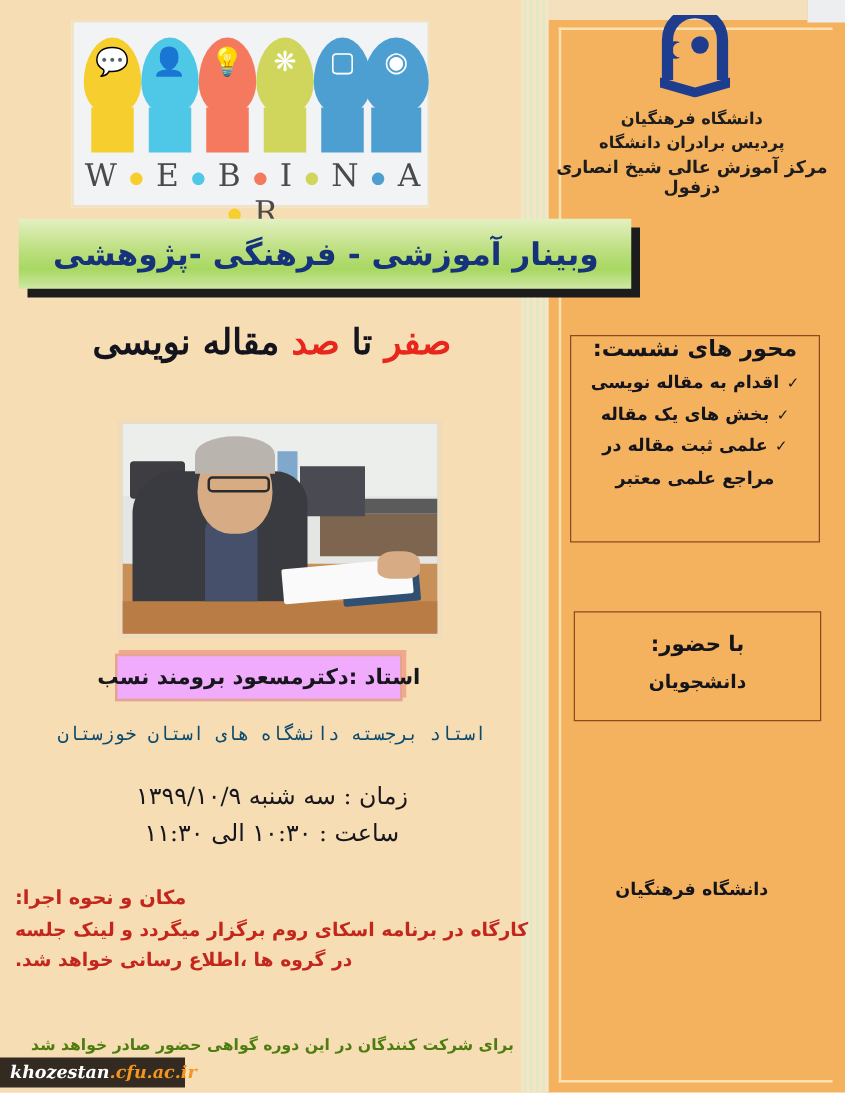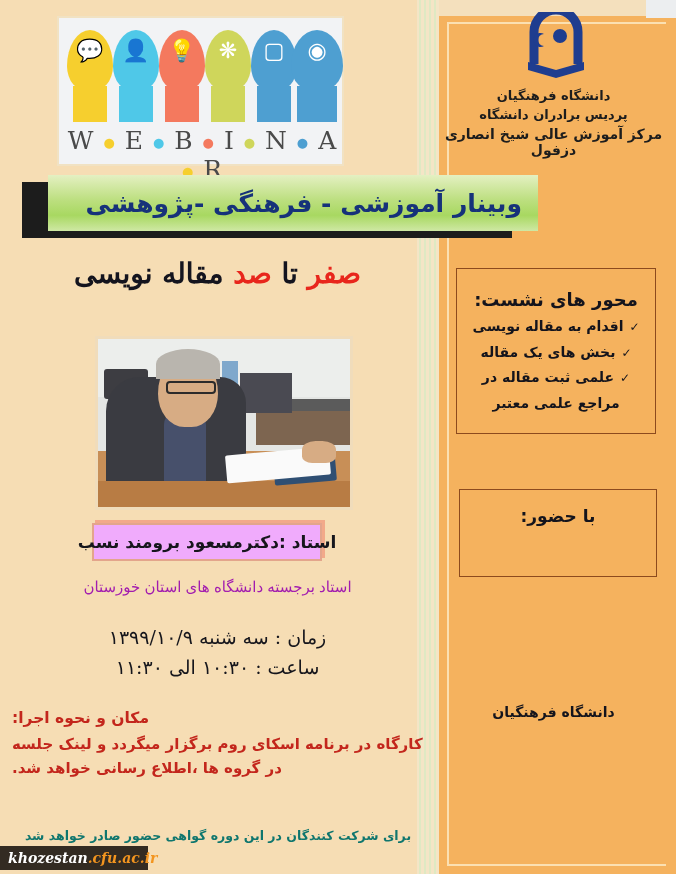--- a/index.html
+++ b/index.html
@@ -75,21 +75,21 @@
   .uni-lines div{margin:4px 0;}
   .ul1{font-size:13px;} .ul2{font-size:13px;} .ul3{font-size:14px;}
   
   .green-shadow{
     position:absolute;left:22px;top:182px;width:490px;height:56px;background:#1c1c1c;
   }
   .green-banner{
     position:absolute;left:15px;top:175px;width:490px;height:56px;
     background:linear-gradient(180deg,#e4f0c2 0%,#bcdf7f 45%,#a8d861 72%,#cfe8a4 100%);
     display:flex;align-items:center;justify-content:flex-end;
-    box-sizing:border-box;padding-right:16px;margin-left:33px;
+    box-sizing:border-box;padding-right:26px;
   }
   .green-banner span{
     direction:rtl;color:#16327a;font-weight:bold;font-size:25px;white-space:nowrap;
   }
   
   .headline{
     position:absolute;left:20px;top:255px;width:395px;
     direction:rtl;text-align:center;line-height:1.35;
     font-size:28px;color:#14141e;font-weight:600;
     font-family:"DejaVu Serif","Liberation Serif",serif;
@@ -147,57 +147,57 @@
     position:absolute;left:95px;top:520px;width:230px;height:38px;background:#f2a98a;
   }
   .name-banner{
     position:absolute;left:92px;top:523px;width:230px;height:38px;
     background:#f0abfc;border:2px solid #e3a58c;box-sizing:border-box;
     display:flex;align-items:center;justify-content:center;
   }
   .name-banner span{direction:rtl;font-size:17px;font-weight:bold;color:#16161c;white-space:nowrap;}
   .speaker-sub{
     position:absolute;left:20px;top:578px;width:395px;text-align:center;
-    direction:rtl;font-size:15px;color:#a21caf;
-    font-family:Liberation Sans, sans-serif;
+    direction:rtl;font-size:15px;color:#0c4a6e;
+    font-family:Liberation Mono, monospace;
   }
   
   .datetime{
     position:absolute;left:20px;top:622px;width:395px;
     direction:rtl;text-align:center;color:#16161c;font-size:19px;line-height:1.6;
     font-family:"DejaVu Serif","Liberation Serif",serif;
   }
   
   .venue{
     position:absolute;left:12px;top:706px;width:412px;
     direction:rtl;text-align:left;color:#c3261c;
     font-weight:bold;font-size:15px;line-height:1.65;
   }
   .venue .vtitle{font-size:15.5px;}
   .note{
     position:absolute;left:12px;top:828px;width:412px;
-    direction:rtl;text-align:center;color:#0f766e;font-size:12.5px;font-weight:bold;
+    direction:rtl;text-align:center;color:#4d7c0f;font-size:12.5px;font-weight:bold;
   }
   
   .watermark{
     position:absolute;left:0;top:846px;width:148px;height:24px;
     background:#332b22;display:flex;align-items:center;padding-left:8px;
     box-sizing:border-box;
   }
   .watermark i{
     font-style:italic;font-weight:bold;font-size:14px;color:#ffffff;
     font-family:"DejaVu Serif","Liberation Serif",serif;
   }
   .watermark i.o{color:#f3951f;}
   
   .box{
     position:absolute;border:1.5px solid #8c4a1e;box-sizing:border-box;
     direction:rtl;text-align:center;color:#14141c;
   }
-  .box-topics{left:456px;top:268px;width:200px;height:166px;padding-top:20px;}
+  .box-topics{left:456px;top:268px;width:200px;height:166px;padding-top:0;}
   .box-topics .btitle{font-size:18px;font-weight:bold;margin-bottom:6px;}
   .box-topics ul{list-style:none;margin:0;padding:0 10px;}
   .box-topics li{font-size:14px;font-weight:bold;line-height:1.55;margin:4px 0;}
   .box-topics li .ck{color:#14141c;font-size:12px;margin-left:6px;}
   .box-topics .cont{font-size:14px;font-weight:bold;line-height:1.55;}
   .box-audience{left:459px;top:489px;width:198px;height:88px;padding-top:16px;}
   .box-audience .btitle{font-size:17px;font-weight:bold;}
   .box-audience .bval{font-size:15px;font-weight:bold;margin-top:10px;}
   .footer-org{
     position:absolute;left:441px;top:700px;width:225px;text-align:center;
@@ -341,19 +341,20 @@
     <ul>
       <li><span class="ck">✓</span><span>اقدام به مقاله نویسی</span></li>
       <li><span class="ck">✓</span><span>بخش های یک مقاله</span></li>
       <li><span class="ck">✓</span><span>علمی ثبت مقاله در</span></li>
     </ul>
     <div class="cont">مراجع علمی معتبر</div>
   </div>
 
   <div class="box box-audience">
     <div class="btitle">با حضور:</div>
+    <div class="bval">دانشجویان</div>
   </div>
 
   <div class="footer-org">
     <div>دانشگاه فرهنگیان</div>
   </div>
 
 </div>
 
 </body></html>

